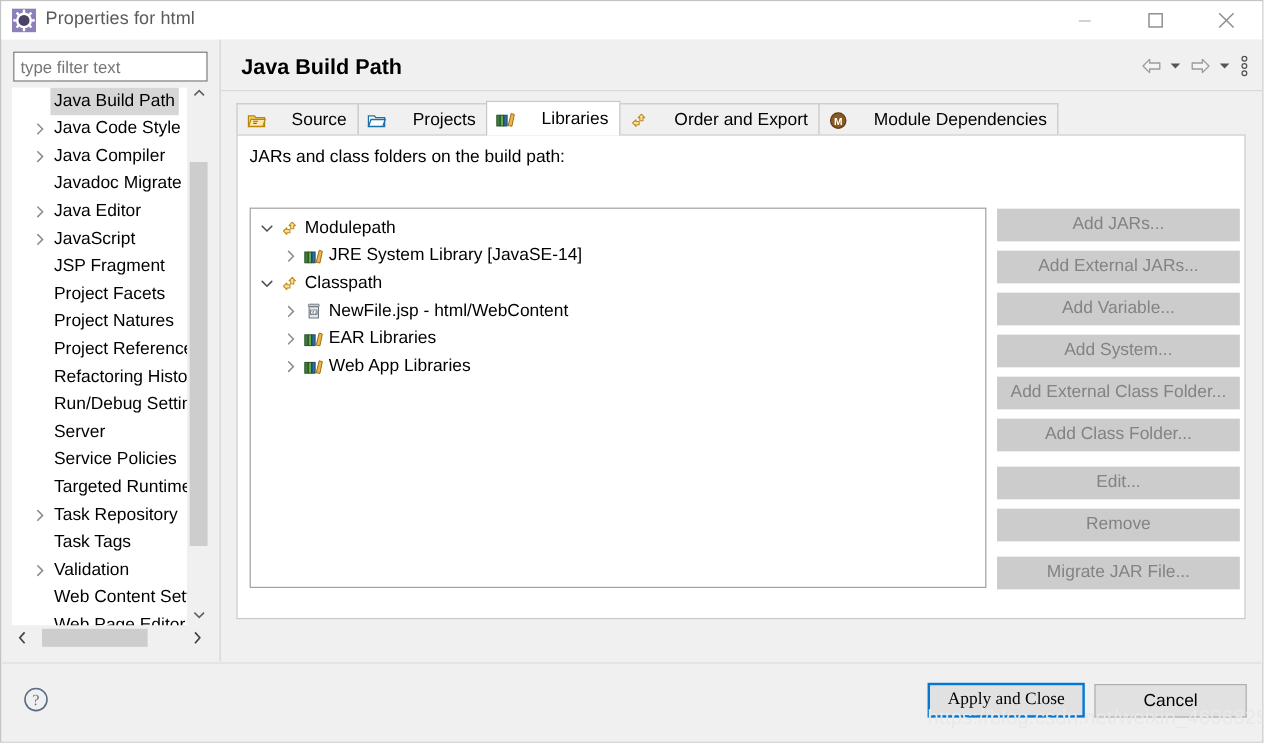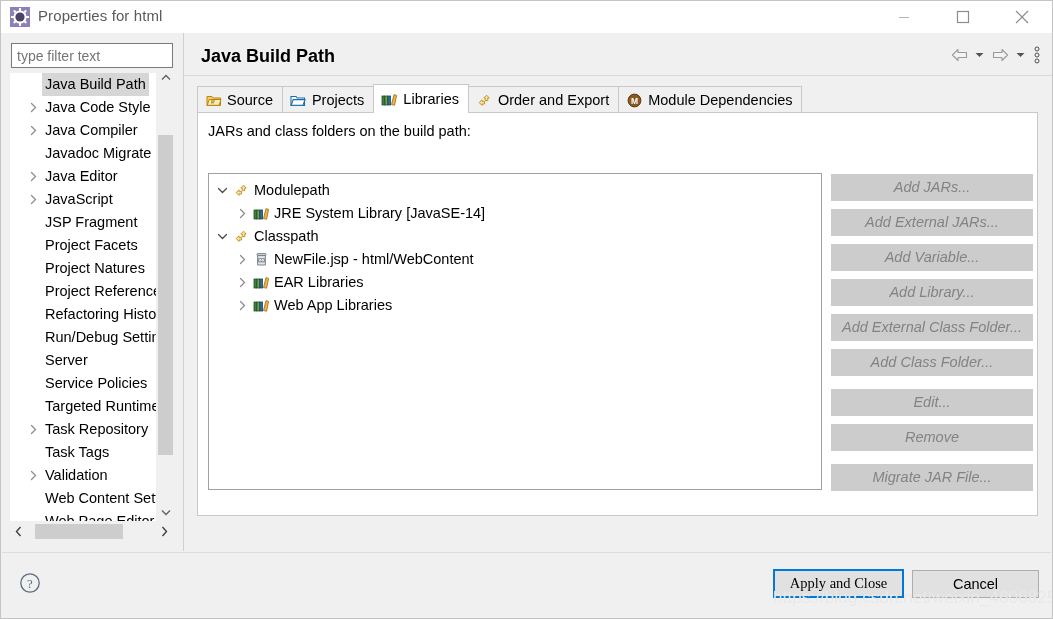--- a/index.html
+++ b/index.html
@@ -205,20 +205,21 @@
     align-items: center;
     padding: 0 9px 0 7px;
     box-sizing: border-box;
     border: 1px solid #c8c8c8;
     border-bottom: none;
     background: #f0f0f0;
     font-size: 14.5px;
     white-space: nowrap;
     position: relative;
     margin-right: -1px;
+    gap: 16px;
   }
   .tab.active {
     background: #ffffff;
     height: 29px;
     z-index: 3;
   }
   .tab .ticon {
     width: 17px; height: 16px;
     margin-right: 5px;
     display: inline-flex; align-items: center; justify-content: center;
@@ -278,21 +279,20 @@
   .lvl0 .mlabel { left: 45px; }
   .lvl1 .twist { left: 26px; }
   .lvl1 .micon { left: 44px; }
   .lvl1 .mlabel { left: 65px; }
 
   
   #side-buttons {
     position: absolute;
     left: 633px; top: 61px;
     width: 202px;
-    font-style: italic;
   }
   .sbtn {
     width: 202px; height: 27px;
     margin-bottom: 8px;
     background: #cccccc;
     border: 1px solid #cccccc;
     box-sizing: border-box;
     color: #838383;
     font-family: "Liberation Sans", sans-serif;
     font-size: 14.5px;
@@ -654,21 +654,21 @@
                 <path d="M10.5 12.6 L13 2.6 L15.6 3.4 L13.6 13.2 Z" fill="#f0b44a" stroke="#9a6b10" stroke-width=".8"></path>
               </svg>
             </span>
             <span class="mlabel">Web App Libraries</span>
           </div>
         </div>
       <div id="side-buttons">
           <div class="sbtn">Add JARs...</div>
           <div class="sbtn">Add External JARs...</div>
           <div class="sbtn">Add Variable...</div>
-          <div class="sbtn">Add Library...</div>
+          <div class="sbtn">Add System...</div>
           <div class="sbtn">Add External Class Folder...</div>
           <div class="sbtn">Add Class Folder...</div>
           <div class="sbtn gap-before">Edit...</div>
           <div class="sbtn">Remove</div>
           <div class="sbtn gap-before">Migrate JAR File...</div>
         </div>
     </div>
 
   </div>
 

